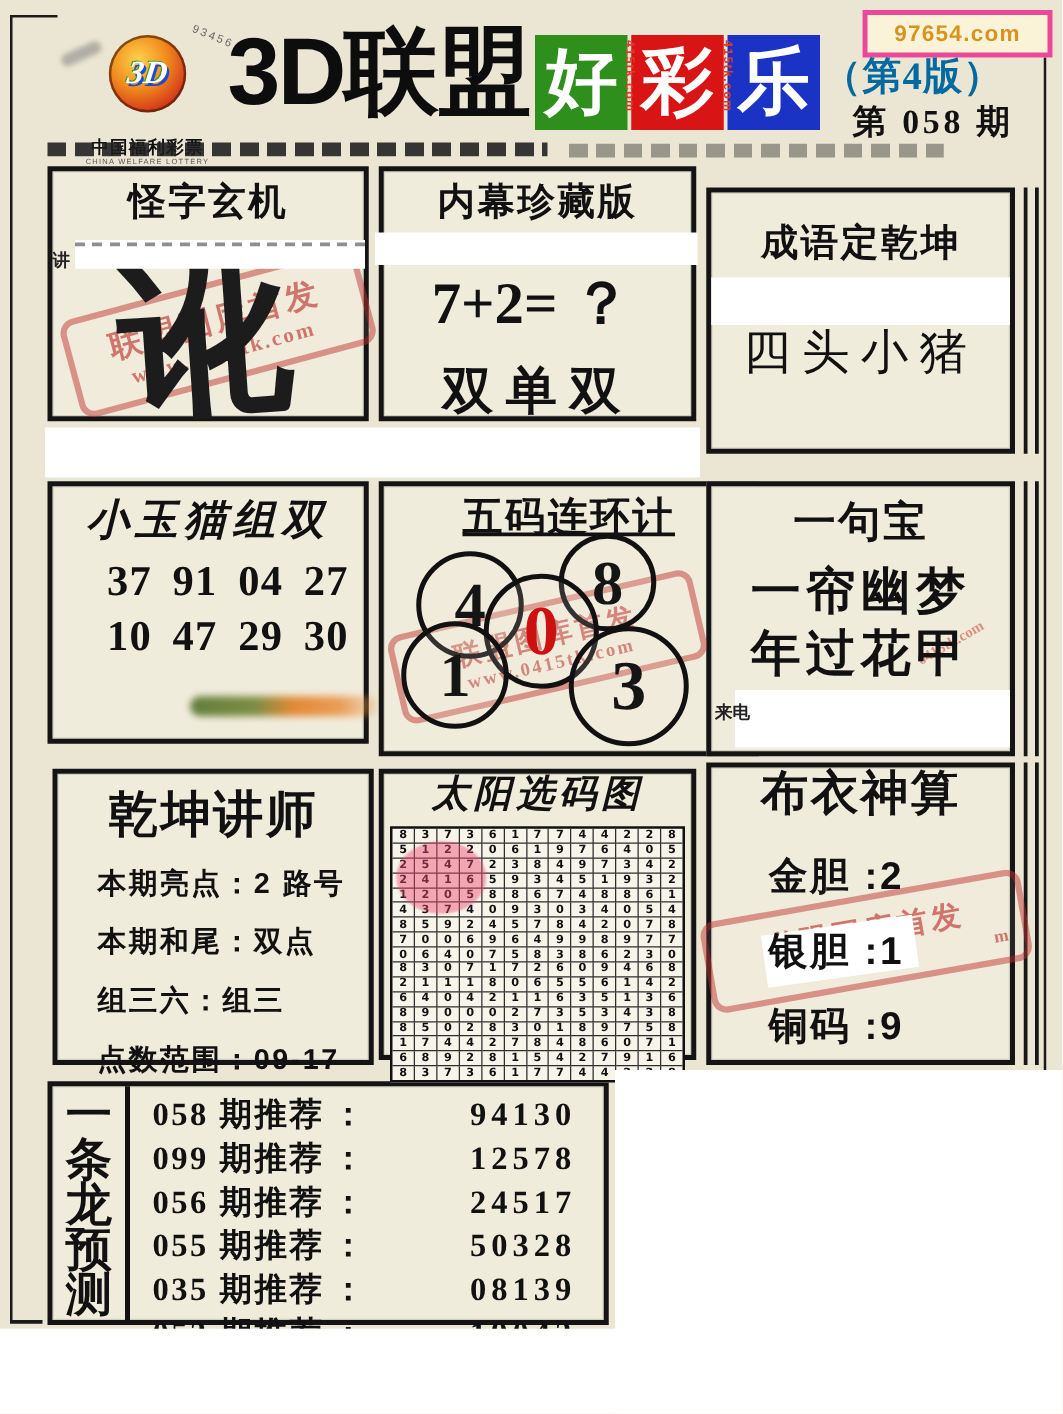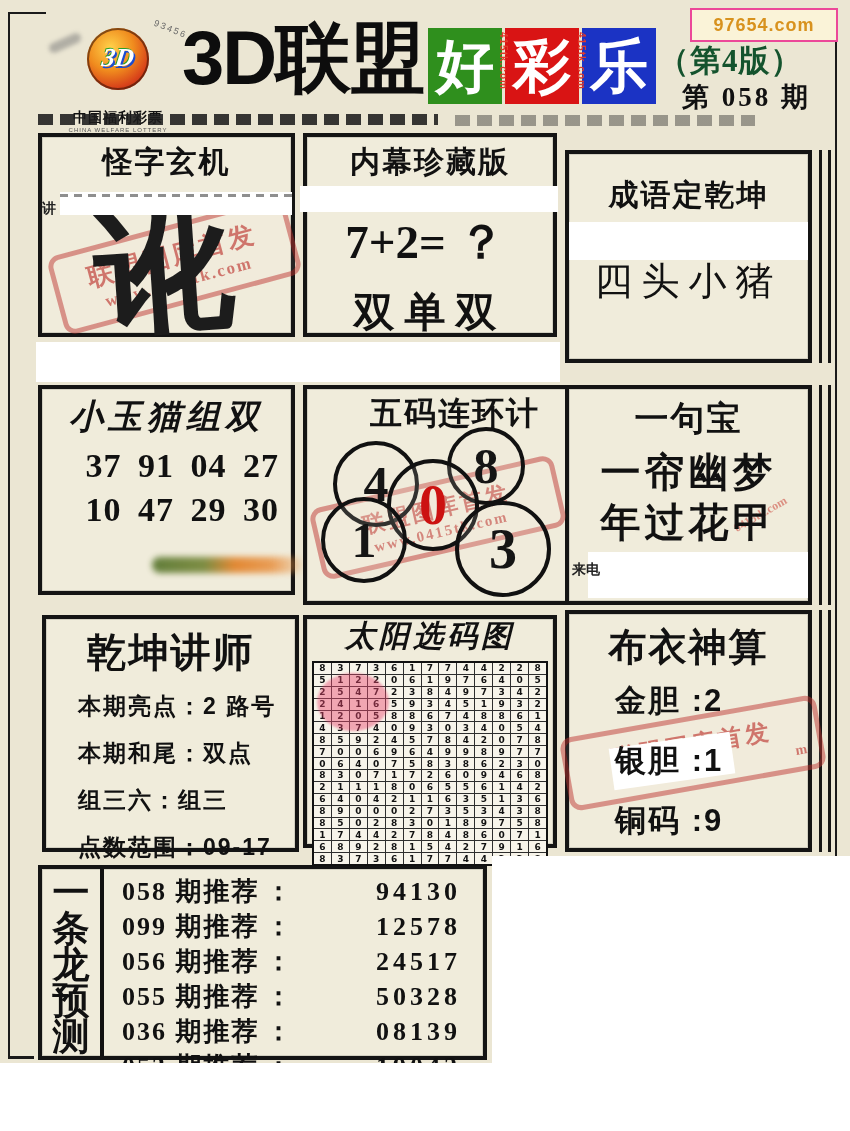--- a/index.html
+++ b/index.html
@@ -2,41 +2,41 @@
 <html><head>
 <meta charset="utf-8">
 <style>
   html,body{margin:0;padding:0;background:#fff;}
   .page{position:relative;width:850px;height:1131px;background:#ebe6d3;overflow:hidden;
         font-family:"Liberation Sans","DejaVu Sans",sans-serif;color:#111;}
   .abs{position:absolute;}
   
   .frame{position:absolute;background:#1a1a1a;}
   
-  .badge{position:absolute;left:690px;top:8px;width:144px;height:30px;border:2px solid #ec4899;
+  .badge{position:absolute;left:690px;top:8px;width:144px;height:30px;border:4px solid #ec4899;
          background:#faf3d8;color:#d8921e;font:bold 18px "Liberation Sans",sans-serif;
          display:flex;align-items:center;justify-content:center;letter-spacing:1px;}
   .logo{position:absolute;left:42px;top:24px;width:152px;height:92px;text-align:center;}
   .logo-arc{position:absolute;top:0px;right:6px;font-size:9px;color:#666;transform:rotate(22deg);letter-spacing:2px;}
   .logo-blur{position:absolute;top:14px;left:6px;width:34px;height:10px;border-radius:5px;
              background:#777;opacity:.5;filter:blur(2px);transform:rotate(-24deg);}
   .logo-circle{width:62px;height:62px;margin:4px auto 0;border-radius:50%;position:relative;
                background:radial-gradient(circle at 38% 32%,#ffd24a,#f08c1e 40%,#d8421a 70%,#7e180c);
                box-shadow:inset 0 0 0 2px rgba(60,20,5,.6);}
   .logo-circle span{position:absolute;left:50%;top:50%;transform:translate(-50%,-52%) skewX(-8deg);
                color:#fff;font:900 italic 26px "Liberation Serif",serif;text-shadow:2px 2px 0 #1b4bd0,-1px -1px 0 #2aa02a;}
   .logo-org{font:bold 14px "Liberation Sans",sans-serif;letter-spacing:1px;margin-top:19px;}
   .logo-en{font-size:6px;color:#555;letter-spacing:1px;}
   .main-title{position:absolute;left:182px;top:20px;font:900 76px/1 "Liberation Sans","DejaVu Sans",sans-serif;
               letter-spacing:-2px;color:#0d0d0d;}
   .hblocks{position:absolute;left:428px;top:28px;display:flex;gap:3px;}
   .hblock{width:74px;height:76px;color:#fff;font:900 58px/76px "Liberation Sans",sans-serif;text-align:center;}
   .side-red{position:absolute;writing-mode:vertical-rl;text-orientation:mixed;color:#e23a2a;
             font:bold 10px "Liberation Sans",sans-serif;z-index:5;letter-spacing:1px;height:72px;}
-  .edition{position:absolute;left:658px;top:40px;font:bold 31px "Liberation Serif",serif;color:#14532d;letter-spacing:1px;}
+  .edition{position:absolute;left:658px;top:40px;font:bold 31px "Liberation Serif",serif;color:#0369a1;letter-spacing:1px;}
   .issue{position:absolute;left:682px;top:79px;font:bold 27px "Liberation Serif",serif;color:#111;letter-spacing:3px;}
   .hstrip{position:absolute;height:11px;background:repeating-linear-gradient(90deg,#1d1d1d 0 15px,rgba(0,0,0,0) 15px 22px);}
   
   .box{position:absolute;background:#f0ecdb;border:4px solid #141414;box-sizing:border-box;
        box-shadow:inset 0 0 0 1px rgba(0,0,0,.12);}
   .btitle{text-align:center;font:900 30px/1.15 "Liberation Sans","DejaVu Sans",sans-serif;margin-top:8px;letter-spacing:2px;}
   .btitle.calli{font-family:"Liberation Serif","DejaVu Serif",serif;font-style:italic;}
   .serifc{font-family:"Liberation Serif","DejaVu Serif",serif;}
   .stamp{position:absolute;color:rgba(185,38,34,.6);border:5px solid rgba(185,38,34,.45);border-radius:12px;
          text-align:center;padding:8px 10px;transform:rotate(-15deg);z-index:1;background:rgba(255,230,225,.08);}
@@ -143,21 +143,21 @@
 
   <div class="whitecover" style="left:36px;top:342px;width:524px;height:40px;"></div>
 
   <div class="box" style="left:38px;top:385px;width:257px;height:210px;">
     <div class="btitle calli" style="font-size:34px;letter-spacing:5px;">小玉猫组双</div>
     <div class="abs serifc" style="right:12px;top:58px;font-size:34px;font-weight:900;letter-spacing:1px;word-spacing:7px;">37 91 04 27</div>
     <div class="abs serifc" style="right:12px;top:102px;font-size:34px;font-weight:900;letter-spacing:1px;word-spacing:7px;">10 47 29 30</div>
     <div class="blurstrip"></div>
   </div>
 
-  <div class="box" style="left:303px;top:385px;width:304px;height:220px;">
+  <div class="box" style="left:303px;top:385px;width:304px;height:220px;text-decoration:underline;">
     <div class="btitle" style="font-size:32px;margin-top:6px;">五码连环计</div>
     <div class="stamp" style="left:6px;top:92px;width:220px;transform:rotate(-13deg);">
       <div class="s1" style="font-size:22px;">联盟图库首发</div>
       <div class="s2" style="font-size:15px;">www.0415tk.com</div>
     </div>
     <div class="circle" style="left:26px;top:52px;width:78px;height:78px;">4</div>
     <div class="circle" style="left:140px;top:38px;width:70px;height:70px;">8</div>
     <div class="circle accent" style="left:80px;top:70px;width:84px;height:84px;font-size:56px;">0</div>
     <div class="circle" style="left:14px;top:108px;width:78px;height:78px;">1</div>
     <div class="circle" style="left:148px;top:112px;width:88px;height:88px;font-size:56px;">3</div>
@@ -438,21 +438,21 @@
           <span class="sg-cell">4</span>
           <span class="sg-cell">2</span>
           <span class="sg-cell">2</span>
           <span class="sg-cell">8</span>
         </div>
       </div>
     <div class="pink-dot"></div>
   </div>
 
   <div class="box" style="left:565px;top:610px;width:247px;height:242px;">
-    <div class="btitle" style="font-size:38px;margin-top:12px;">布衣神算</div>
+    <div class="btitle" style="font-size:38px;margin-top:0;">布衣神算</div>
     <div class="stamp" style="left:-6px;top:102px;width:230px;transform:rotate(-10deg);z-index:1;">
       <div class="s1" style="font-size:24px;">联盟网库首发</div>
       <div class="s2" style="font-size:14px;text-align:right;">m</div>
     </div>
     <div class="whitecover" style="left:42px;top:126px;width:122px;height:42px;transform:rotate(-8deg);z-index:2;"></div>
     <div class="brow" style="top:66px;"><span>金胆</span> <span>:</span><span>2</span></div>
     <div class="brow" style="top:126px;"><span>银胆</span> <span>:</span><span>1</span></div>
     <div class="brow" style="top:186px;"><span>铜码</span> <span>:</span><span>9</span></div>
   </div>
 
@@ -486,21 +486,21 @@
           <span>056 期推荐</span>
           <span class="dg-colon">：</span>
           <span class="dg-value">24517</span>
         </div>
       <div class="dg-row">
           <span>055 期推荐</span>
           <span class="dg-colon">：</span>
           <span class="dg-value">50328</span>
         </div>
       <div class="dg-row">
-          <span>036 期推荐</span>
+          <span>035 期推荐</span>
           <span class="dg-colon">：</span>
           <span class="dg-value">08139</span>
         </div>
       <div class="dg-row">
           <span>053 期推荐</span>
           <span class="dg-colon">：</span>
           <span class="dg-value">19042</span>
         </div>
       <div class="dg-row">
           <span>052 期推荐</span>

